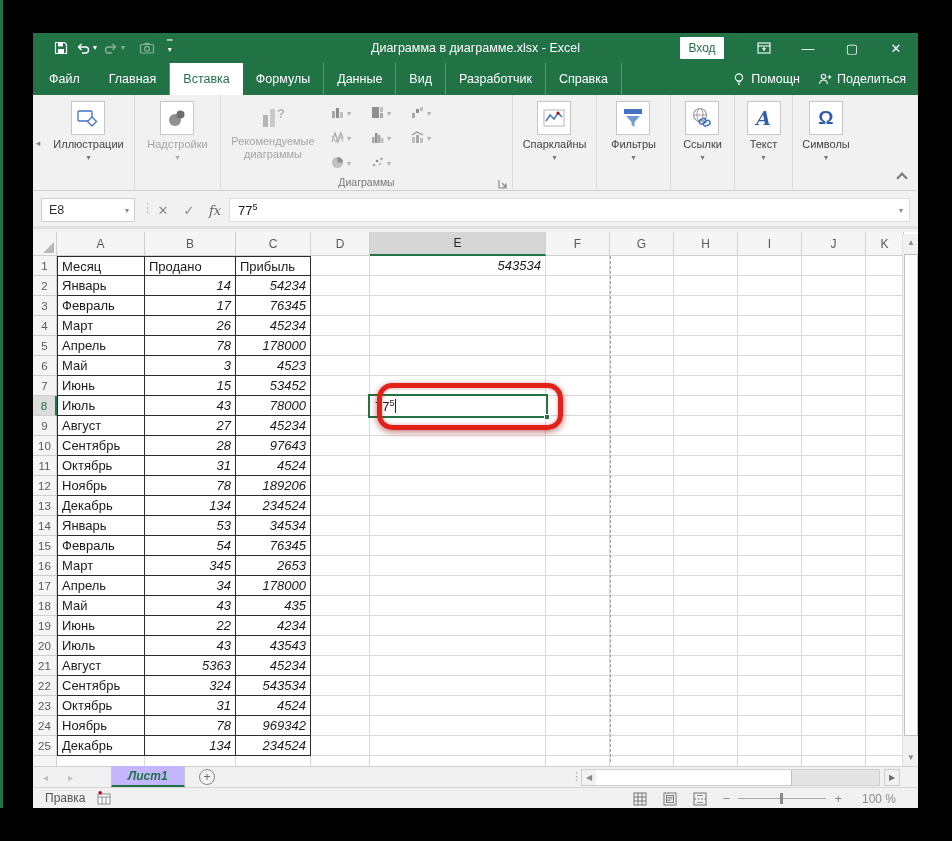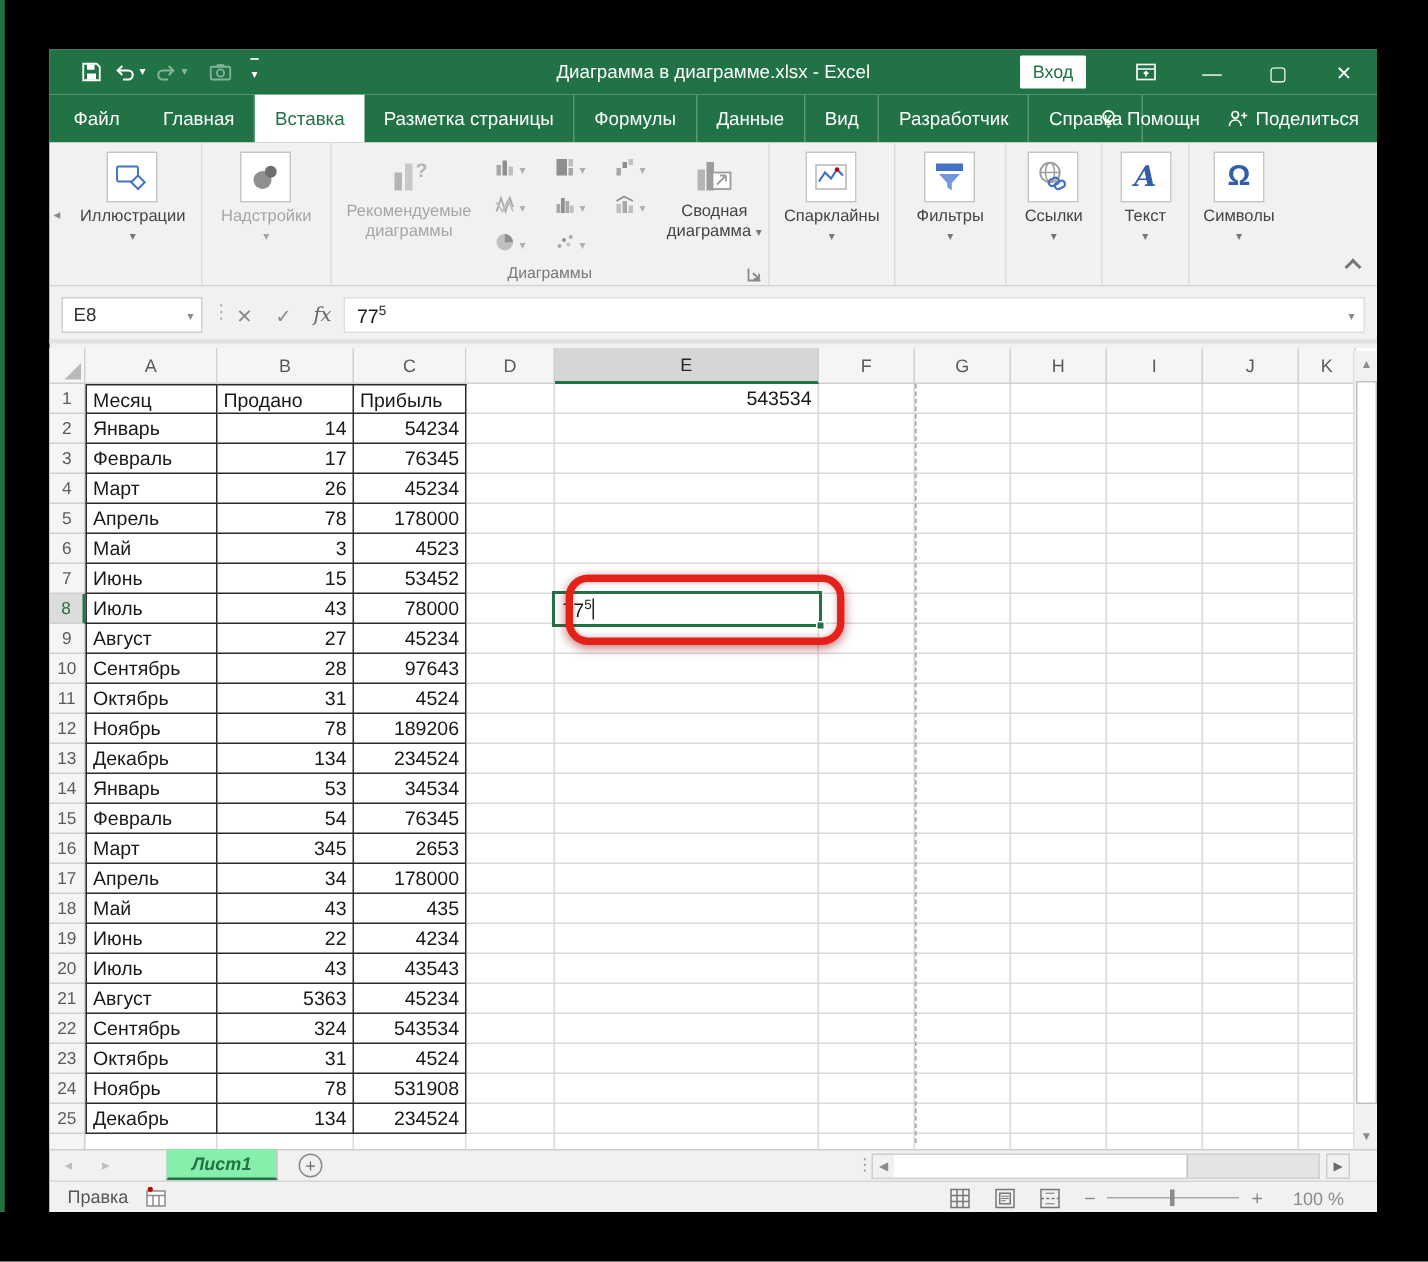--- a/index.html
+++ b/index.html
@@ -72,40 +72,40 @@
   .gridarea { position:absolute; left:0; top:199px; width:100%; height:534px; background:#fff; overflow:hidden; }
   .hdr-row { display:flex; height:24px; }
   .corner { width:24px; height:24px; background:#f5f5f5; border-right:1px solid #cfcfcf; border-bottom:1px solid #cfcfcf; position:relative; }
   .corner:after { content:""; position:absolute; right:2px; bottom:2px; border-left:11px solid transparent; border-bottom:11px solid #b8b8b8; }
   .colhdr { height:24px; background:#f5f5f5; border-right:1px solid #cfcfcf; border-bottom:1px solid #cfcfcf; display:flex; align-items:center; justify-content:center; font-size:12px; color:#5a5a5a; cursor:pointer; }
   .colhdr.sel { background:#d6d6d6; border-bottom:2px solid #217346; color:#262626; }
   .grow { display:flex; height:20px; }
   .rowhdr { width:24px; background:#f5f5f5; border-right:1px solid #cfcfcf; border-bottom:1px solid #cfcfcf; display:flex; align-items:center; justify-content:center; font-size:11.5px; color:#5a5a5a; cursor:pointer; }
   .rowhdr.sel { background:#dcdcdc; color:#217346; border-right:2px solid #217346; }
   .cell { height:20px; border-right:1px solid #d9d9d9; border-bottom:1px solid #d9d9d9; font-size:13px; color:#1a1a1a; display:flex; align-items:center; padding:0 4px; overflow:hidden; white-space:nowrap; }
-  .cell.num { justify-content:flex-end; }
+  .cell.num { justify-content:flex-end;font-style:italic; }
   .cell.tbl { border-right:1px solid #2b2b2b; border-bottom:1px solid #2b2b2b; }
   .cell.tbl-left { border-left:1px solid #2b2b2b; }
   .cell.tbl-top { border-top:1px solid #2b2b2b; }
   .pagebreak { position:absolute; left:577px; top:24px; height:506px; border-left:1px dashed #a0a0a0; }
   .editbox { position:absolute; left:335px; top:162px; width:180px; height:24px; background:#fff; border:2px solid #217346; display:flex; align-items:center; padding-left:5px; font-size:13px; color:#1a1a1a; }
   .fillhandle { position:absolute; right:-4px; bottom:-4px; width:6px; height:6px; background:#217346; border:1px solid #fff; }
   .cursorbar { display:inline-block; width:1px; height:14px; background:#222; margin-left:1px; }
   .red-ring { position:absolute; left:344px; top:151px; width:186px; height:47px; border:5px solid #e32119; border-radius:15px; box-shadow:0 2px 7px rgba(140,0,0,.55), inset 0 0 4px rgba(140,0,0,.35); pointer-events:none; }
 
   
   .vscroll { position:absolute; right:0; top:2px; width:16px; height:532px; background:#f1f1f1; border-left:1px solid #e0e0e0; }
   .vs-btn { position:absolute; left:1px; width:14px; height:15px; display:flex; align-items:center; justify-content:center; color:#8a8a8a; font-size:8px; background:#f1f1f1; cursor:pointer; }
   .vs-up { top:1px; } .vs-down { bottom:1px; }
   .vs-thumb { position:absolute; left:1px; top:20px; width:14px; height:482px; background:#fff; border:1px solid #c1c1c1; cursor:pointer; }
 
   
   .sheetbar { position:absolute; left:0; top:733px; width:100%; height:21px; background:#f1f1f1; border-top:1px solid #cfcfcf; }
   .nav-arrows { position:absolute; left:10px; top:0; height:20px; display:flex; align-items:center; gap:20px; color:#bdbdbd; font-size:10px; }
-  .sheettab { position:absolute; left:78px; top:-1px; height:21px; padding:0 16px; background:#86efac; border-left:1px solid #c6c6c6; border-right:1px solid #c6c6c6; border-bottom:2px solid #217346; display:flex; align-items:center; font-size:12px; font-weight:bold; color:#217346; font-style:italic; cursor:pointer; }
+  .sheettab { position:absolute; left:78px; top:-1px; height:21px; padding:0 16px; background:#c4b5fd; border-left:1px solid #c6c6c6; border-right:1px solid #c6c6c6; border-bottom:2px solid #217346; display:flex; align-items:center; font-size:12px; font-weight:bold; color:#217346; font-style:italic; cursor:pointer; }
   .addsheet { position:absolute; left:166px; top:2px; width:16px; height:16px; border:1px solid #8a8a8a; border-radius:50%; display:flex; align-items:center; justify-content:center; color:#6a6a6a; font-size:12px; line-height:1; cursor:pointer; }
   .sb-dots { position:absolute; left:538px; top:3px; color:#9a9a9a; font-size:11px; }
   .hscroll { position:absolute; left:548px; right:38px; top:2px; height:17px; background:#e4e4e4; border:1px solid #cfcfcf; display:flex; }
   .hs-btn { width:14px; height:100%; display:flex; align-items:center; justify-content:center; color:#8a8a8a; font-size:8px; background:#f1f1f1; cursor:pointer; }
   .hs-thumb { width:196px; height:100%; background:#fff; border-right:1px solid #c1c1c1; cursor:pointer; }
   .hs-right { position:absolute; right:18px; top:2px; width:16px; height:17px; border:1px solid #cfcfcf; background:#f1f1f1; display:flex; align-items:center; justify-content:center; color:#6a6a6a; font-size:8px; cursor:pointer; }
 
   
   .statusbar { position:absolute; left:0; top:754px; width:100%; height:21px; background:#f1f1f1; border-top:1px solid #d6d6d6; font-size:12px; color:#555; }
   .sb-mode { position:absolute; left:12px; top:3px; }
@@ -178,21 +178,20 @@
       <span class="win-btn">—</span>
       <span class="win-btn">▢</span>
       <span class="win-btn">✕</span>
     </div>
   </div>
 
   <div class="tabrow">
       <div class="tab first">Файл</div>
       <div class="tab">Главная</div>
       <div class="tab active">Вставка</div>
-      <div class="tab">Разметка страницы</div>
       <div class="tab">Формулы</div>
       <div class="tab">Данные</div>
       <div class="tab">Вид</div>
       <div class="tab">Разработчик</div>
       <div class="tab">Справка</div>
     </div>
   <div class="tabrow-right">
     <span class="cluster">
       <svg class="ic" viewBox="0 0 14 14">
           <circle cx="7" cy="5.5" r="3.6" fill="none" stroke="#fff" stroke-width="1.1"></circle>
@@ -316,32 +315,20 @@
             <div class="cg-item">
               <span><svg width="13" height="13" viewBox="0 0 13 13">
                   <circle cx="3" cy="9" r="1.3" fill="#a8a8a8"></circle>
                   <circle cx="6" cy="5" r="1.3" fill="#8f8f8f"></circle>
                   <circle cx="9" cy="8" r="1.3" fill="#c0c0c0"></circle>
                   <circle cx="10.5" cy="3" r="1.3" fill="#a8a8a8"></circle>
                 </svg></span>
               <span class="caret">▾</span>
             </div>
           </div>
-        <div class="plainbtn" style="width:72px">
-          <span class="bigic">
-            <svg width="28" height="28" viewBox="0 0 28 28">
-                <rect x="3" y="10" width="5" height="14" fill="#b5b5b5"></rect>
-                <rect x="9" y="5" width="5" height="19" fill="#9c9c9c"></rect>
-                <rect x="13" y="12" width="12" height="11" fill="#fff" stroke="#9c9c9c" stroke-width="1.2"></rect>
-                <path d="M16 20l6-6M22 14v4M22 14h-4" fill="none" stroke="#9c9c9c" stroke-width="1.2"></path>
-              </svg>
-          </span>
-          <span class="lbl"><span>Сводная
-диаграмма</span> <span class="caret" style="font-size:8px;color:#777">▾</span></span>
-        </div>
       </div>
       <div class="rib-grouplabel">Диаграммы</div>
       <span class="launcher">
         <svg width="12" height="12" viewBox="0 0 12 12">
             <path d="M2 2v8h8" fill="none" stroke="#8a8a8a" stroke-width="1.2"></path>
             <path d="M5 5l4 4M9 5.5V9H5.5" fill="none" stroke="#8a8a8a" stroke-width="1.2"></path>
           </svg>
       </span>
     </div>
 
@@ -770,21 +757,21 @@
           <div class="cell" style="width: 64px;"></div>
           <div class="cell" style="width: 64px;"></div>
           <div class="cell" style="width: 64px;"></div>
           <div class="cell" style="width: 64px;"></div>
           <div class="cell" style="width: 38px;"></div>
         </div>
         <div class="grow">
           <div class="rowhdr">24</div>
           <div class="cell tbl tbl-left" style="width: 88px;">Ноябрь</div>
           <div class="cell tbl num" style="width: 91px;">78</div>
-          <div class="cell tbl num" style="width: 75px;">531908</div>
+          <div class="cell tbl num" style="width: 75px;">969342</div>
           <div class="cell" style="width: 59px;"></div>
           <div class="cell" style="width: 176px;"></div>
           <div class="cell" style="width: 64px;"></div>
           <div class="cell" style="width: 64px;"></div>
           <div class="cell" style="width: 64px;"></div>
           <div class="cell" style="width: 64px;"></div>
           <div class="cell" style="width: 64px;"></div>
           <div class="cell" style="width: 38px;"></div>
         </div>
         <div class="grow">

